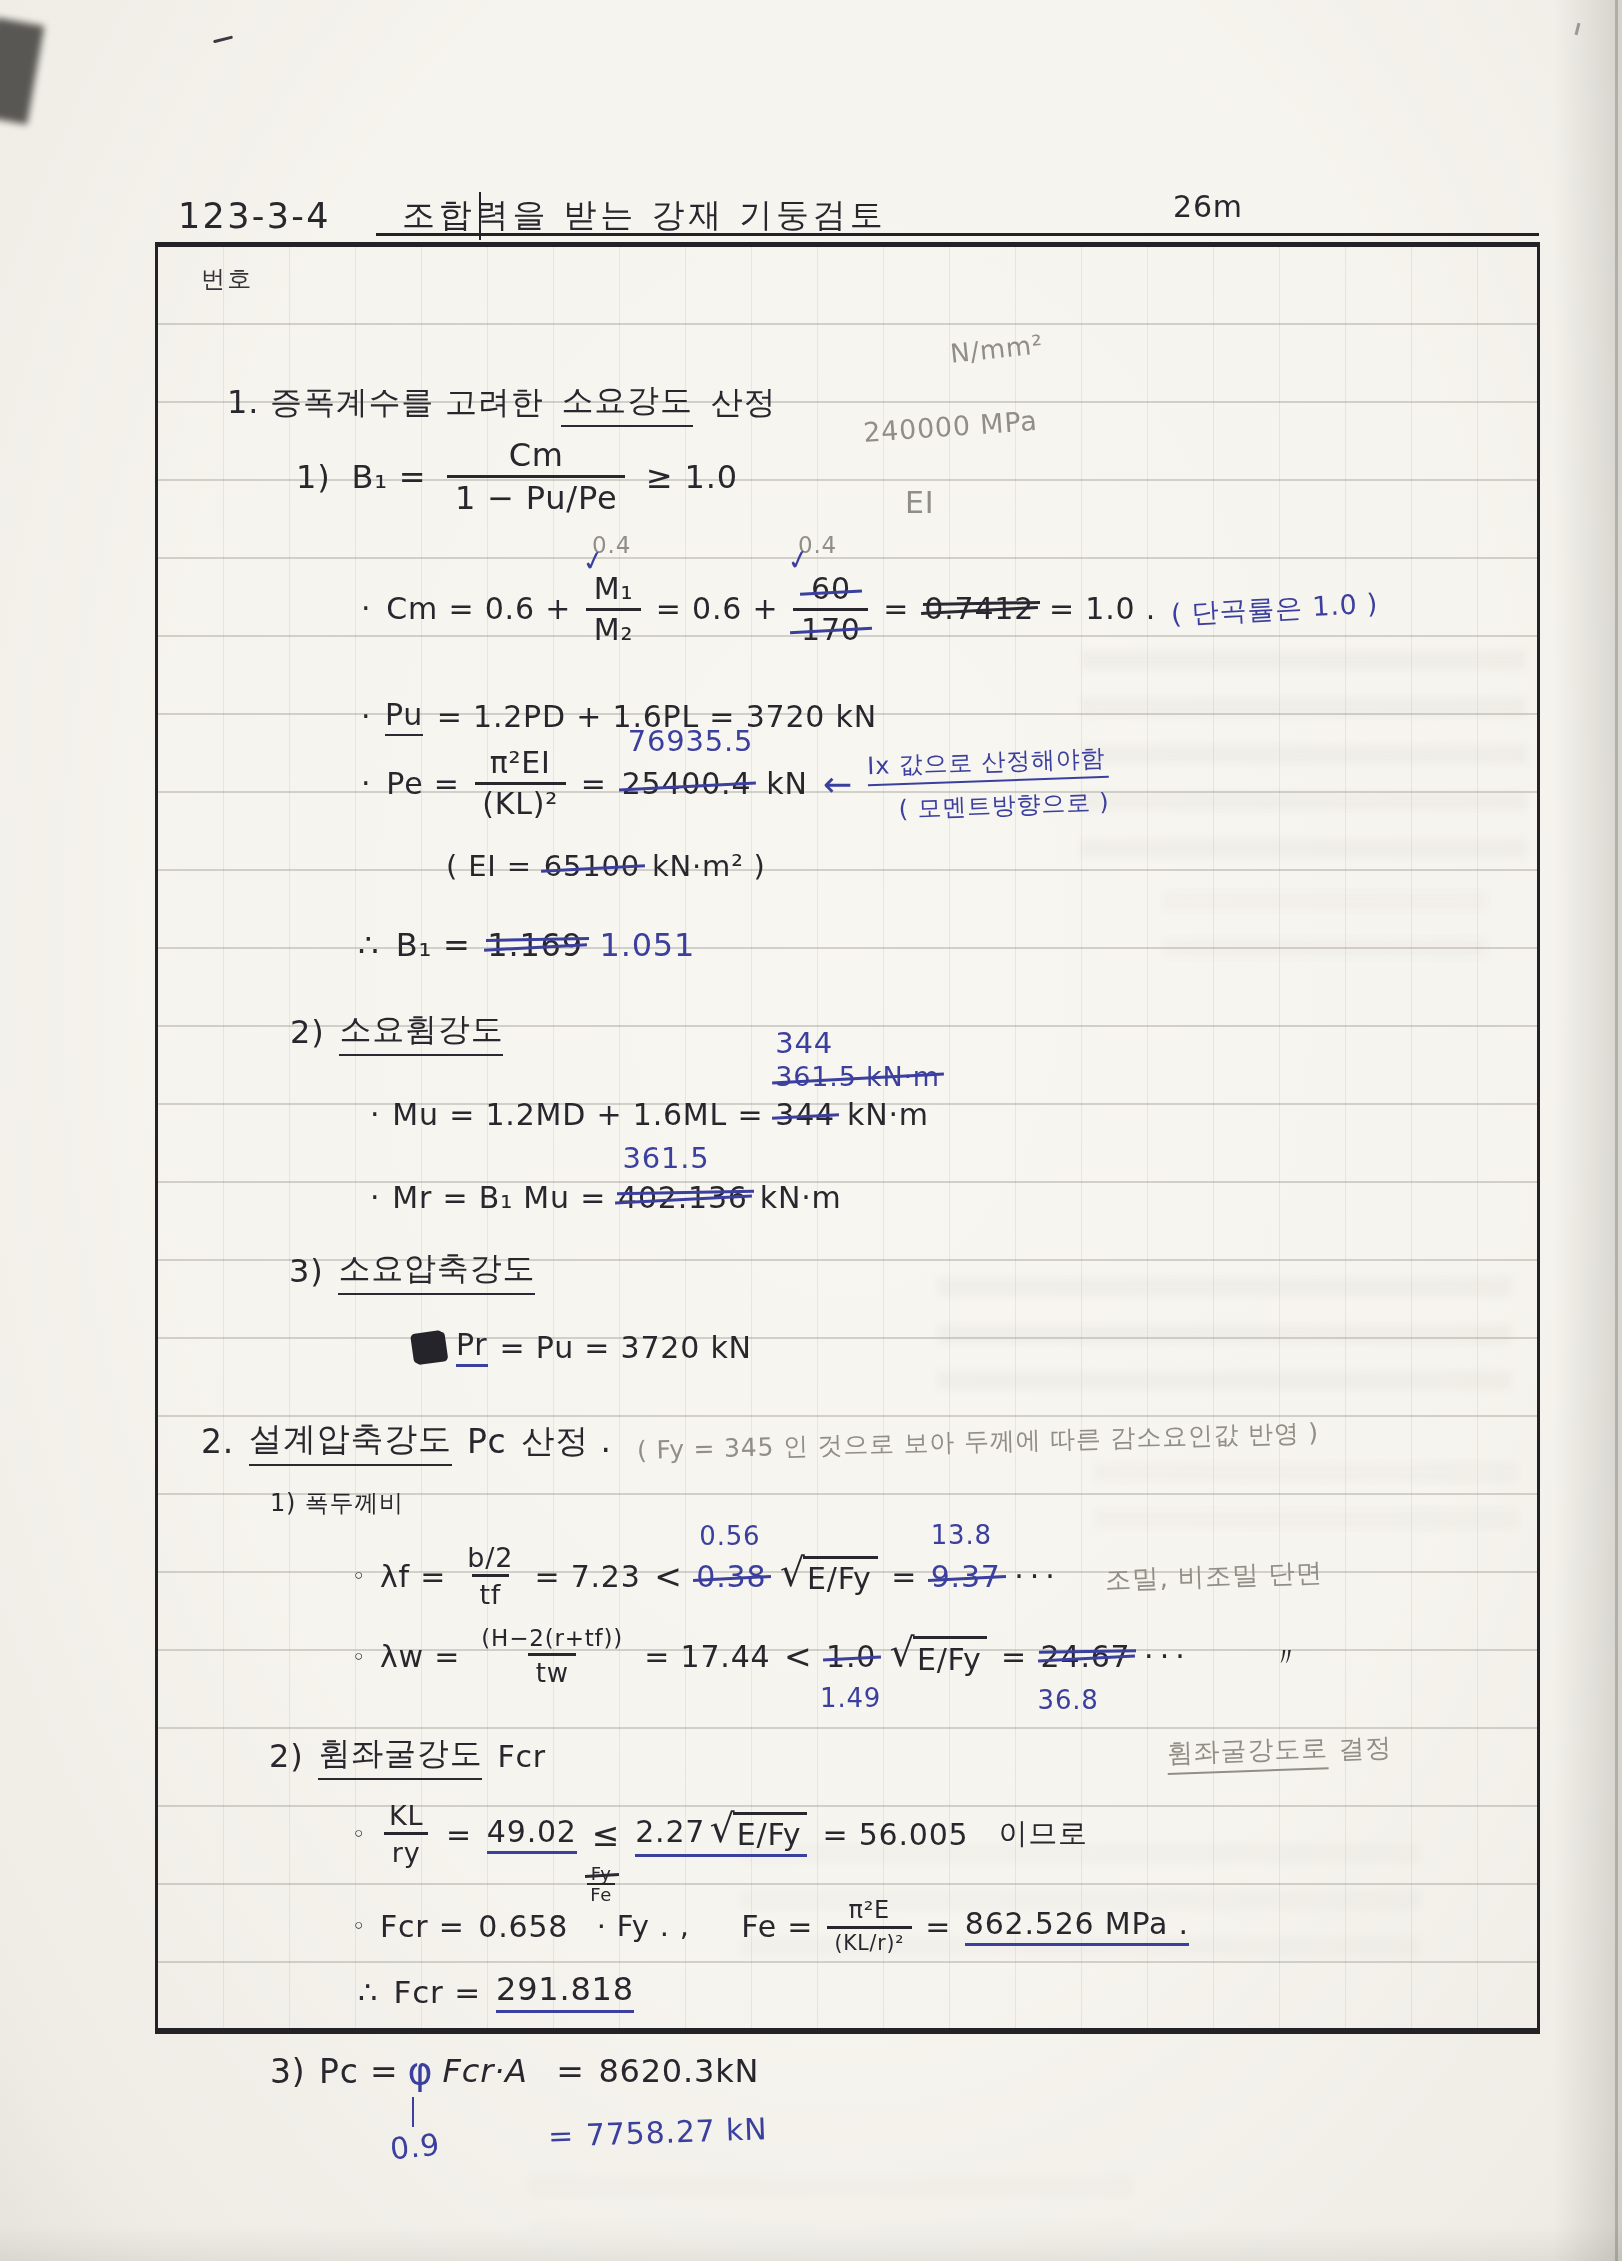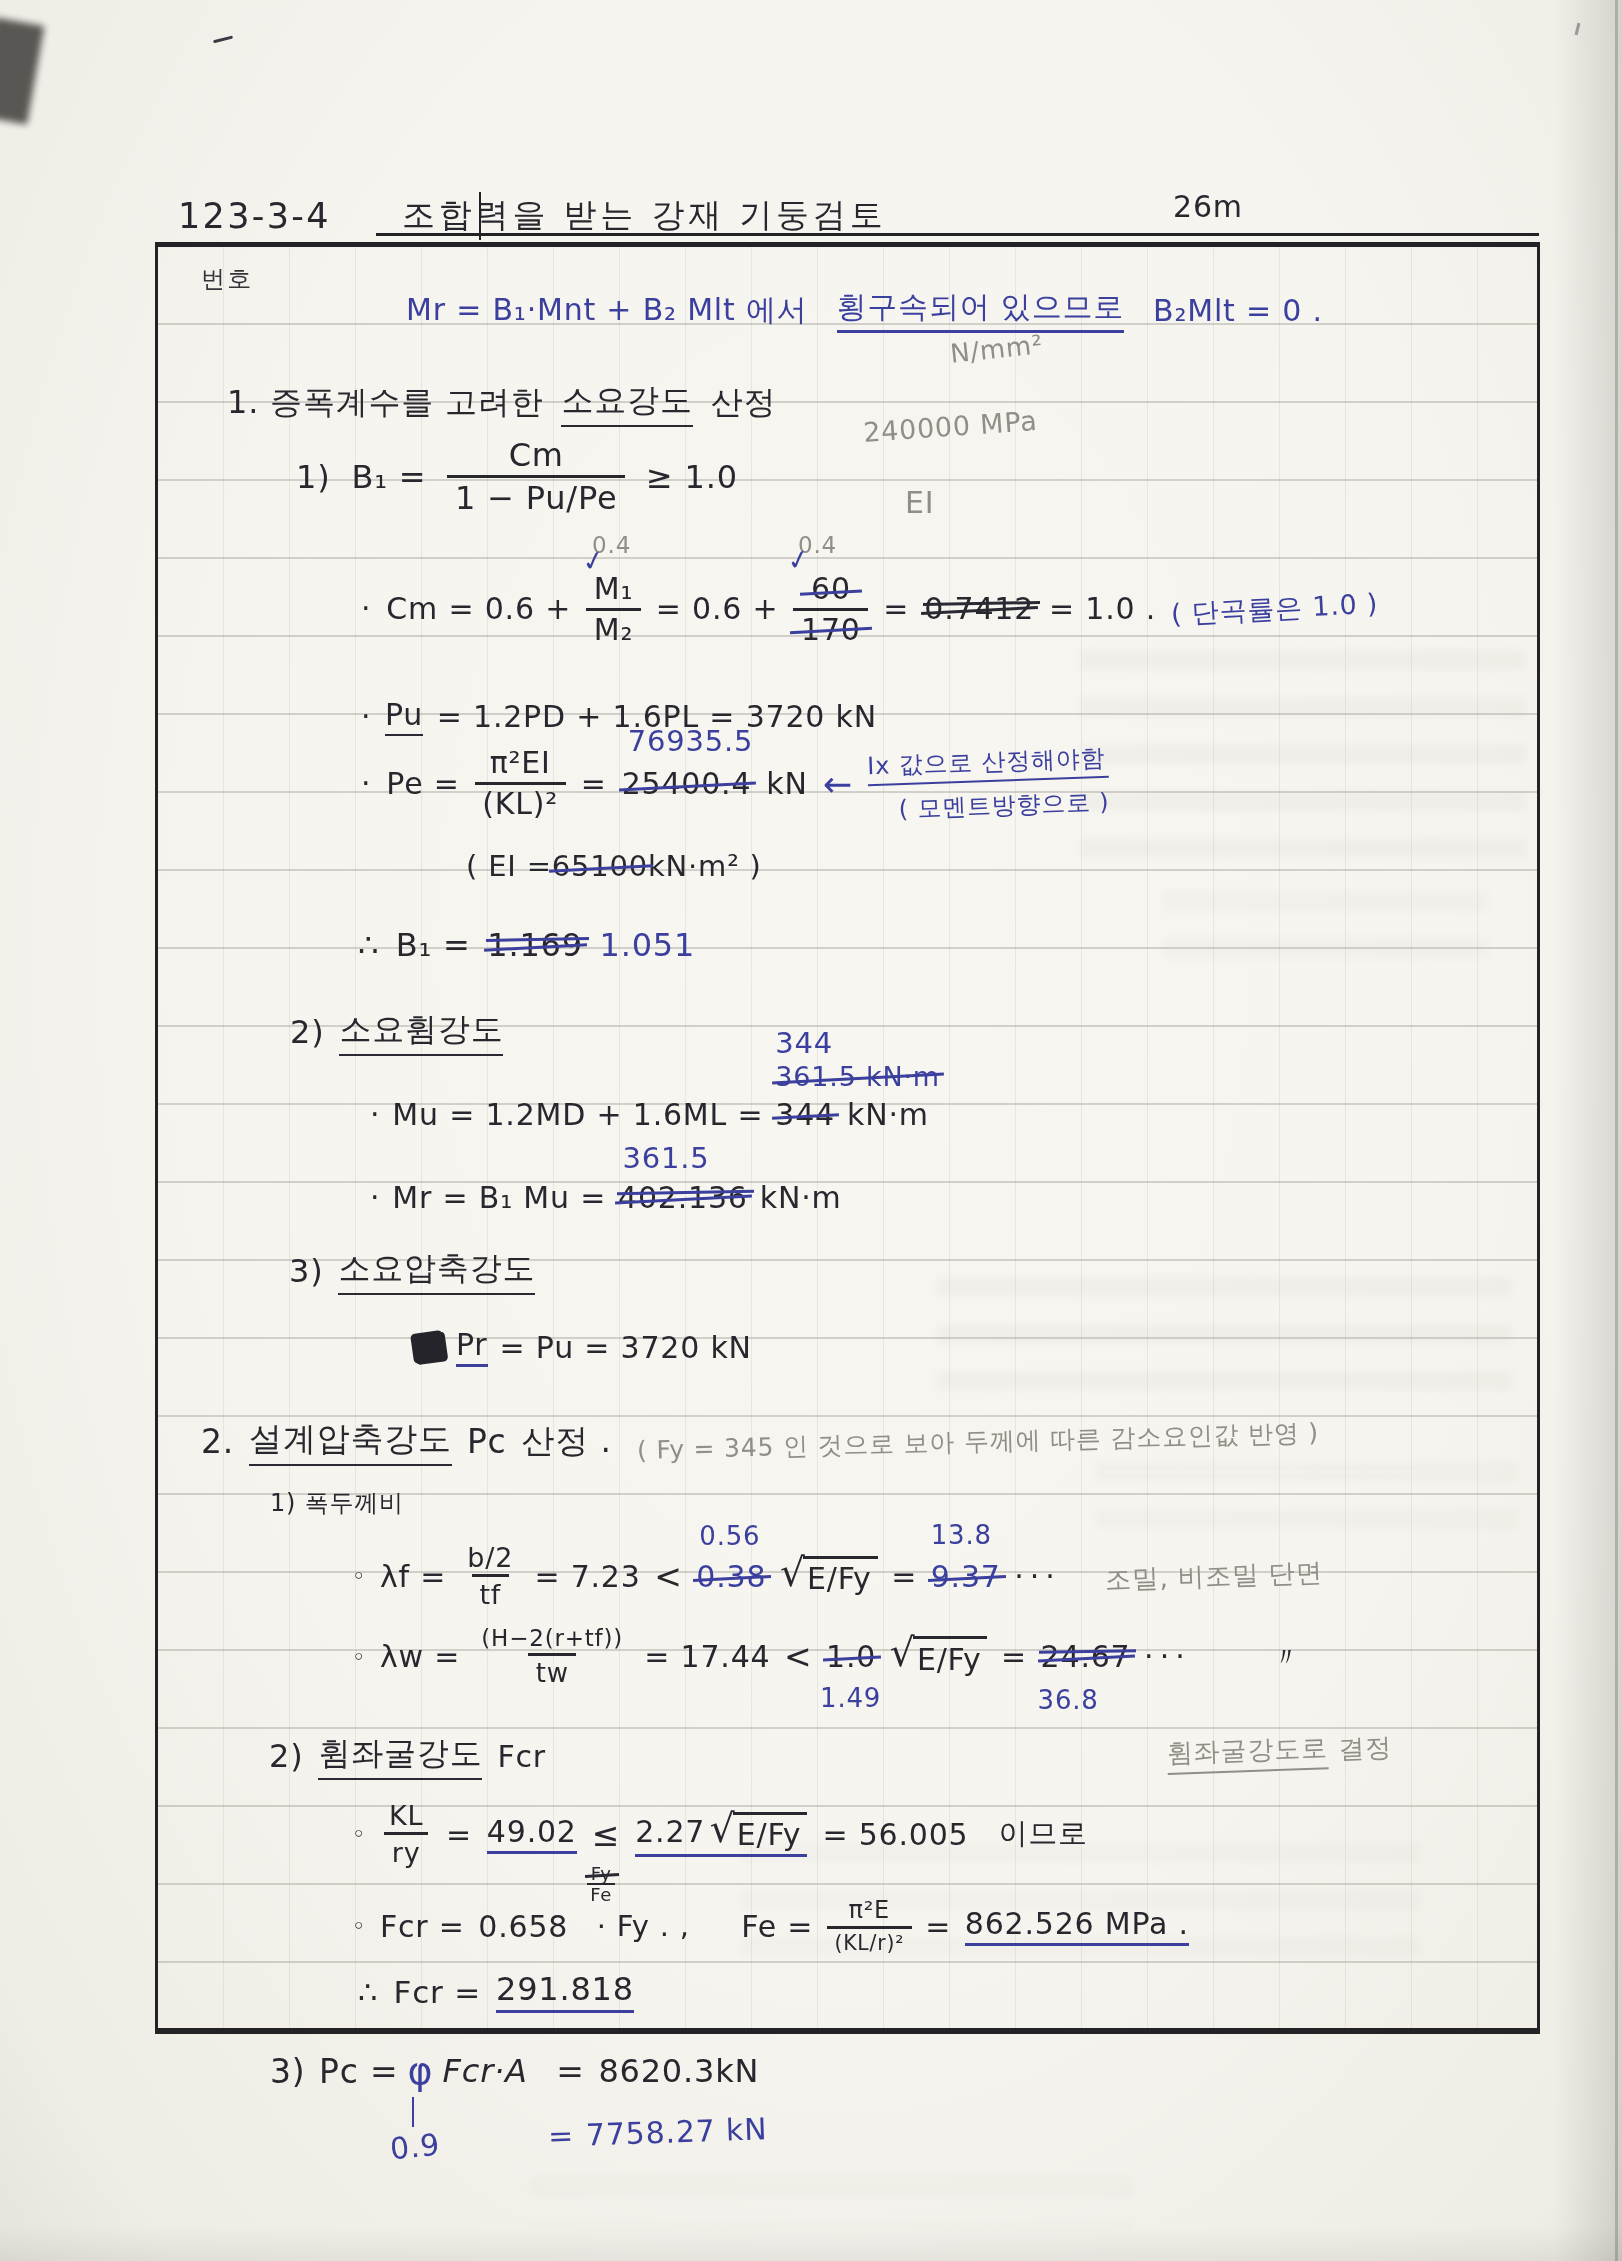--- a/index.html
+++ b/index.html
@@ -94,25 +94,20 @@
   <span class="hand" style="left:402px;top:193px;font-size:33px;letter-spacing:3.8px;">조합력을 받는 강재 기둥검토</span>
   <span class="hand" style="left:1173px;top:189px;font-size:30px;">26m</span>
   <div class="title-underline"></div>
   <div class="title-divider"></div>
 
   <div class="calc-box">
     <div class="grid"></div>
   </div>
   <span class="hand printed" style="left:201px;top:263px;font-size:24px;">번호</span>
 
-  <div class="hand row blue" style="left:406px;top:287px;font-size:30px;gap:29px;">
-    <span>Mr = B₁·Mnt + B₂ Mlt 에서</span>
-    <span class="ub">횡구속되어 있으므로</span>
-    <span>B₂Mlt = 0 .</span>
-  </div>
 
   <span class="hand pencil" style="left:950px;top:334px;font-size:26px;transform:rotate(-6deg);">N/mm²</span>
   <span class="hand pencil" style="left:863px;top:411px;font-size:27px;transform:rotate(-4deg);">240000 MPa</span>
   <span class="hand pencil" style="left:905px;top:485px;font-size:30px;">EI</span>
 
   <div class="hand row" style="left:227px;top:379px;font-size:32px;gap:18px;">
     <span>1. 증폭계수를 고려한</span>
     <span class="u">소요강도</span>
     <span>산정</span>
   </div>
@@ -172,21 +167,21 @@
       <span class="sk skb">25400.4</span>
     </span>
     <span>kN</span>
     <span class="blue" style="font-size:35px;">←</span>
     <span class="blue" style="display:flex;flex-direction:column;gap:7.6px;font-size:24px;transform:rotate(-2deg);">
       <span class="ub" style="border-bottom-width:2.3px;">Ix 값으로 산정해야함</span>
       <span style="padding-left:30px;">( 모멘트방향으로 )</span>
     </span>
   </div>
 
-  <div class="hand row" style="left:466px;top:849px;font-size:29px;gap:0;">
+  <div class="hand row" style="left:446px;top:849px;font-size:29px;gap:12px;">
     <span>( EI =</span>
     <span class="sk skb">65100</span>
     <span>kN·m² )</span>
   </div>
 
   <div class="hand row" style="left:358px;top:926px;font-size:32px;gap:16.6px;">
     <span>∴</span>
     <span>B₁ =</span>
     <span class="sk skb sk2">1.169</span>
     <span class="blue">1.051</span>

